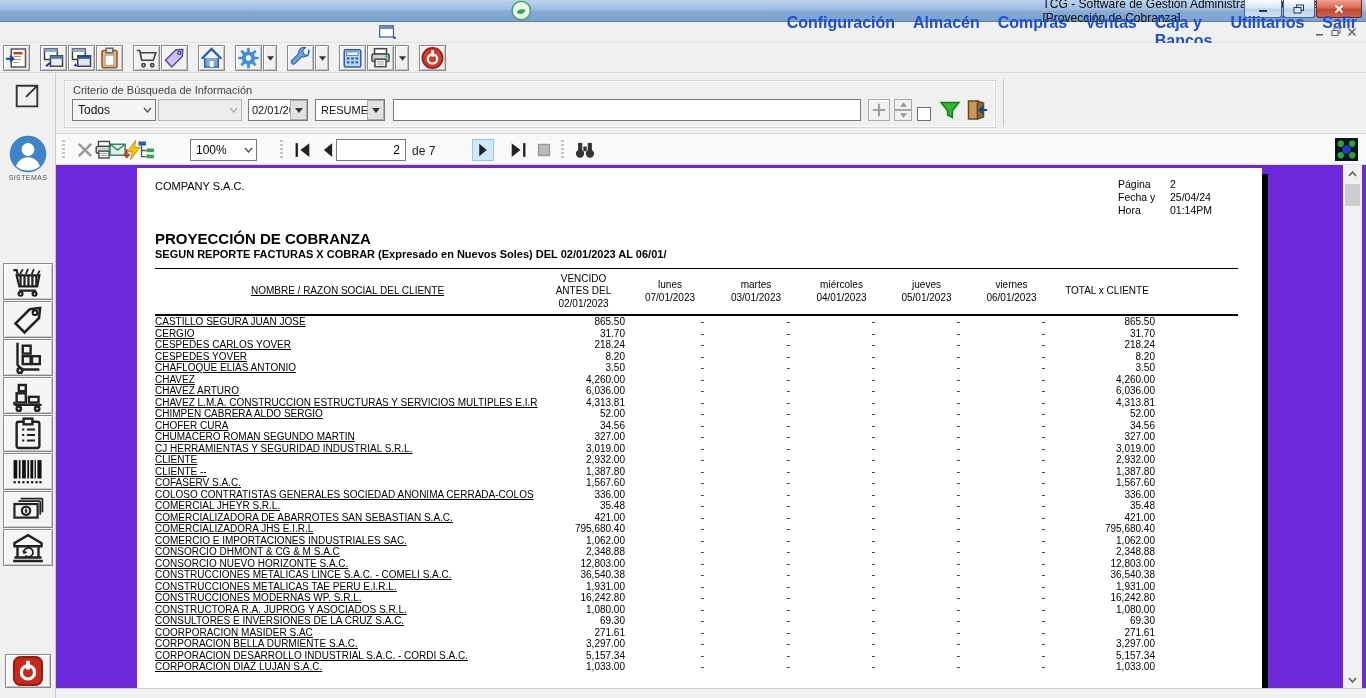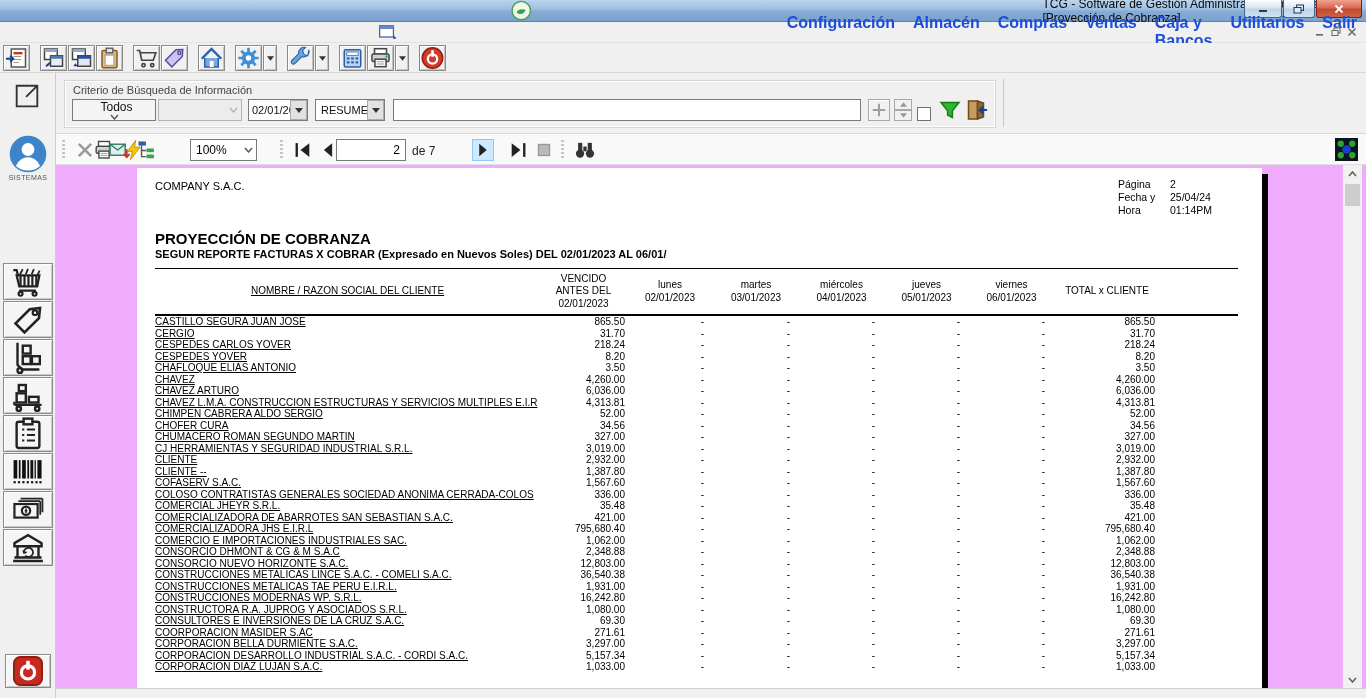--- a/index.html
+++ b/index.html
@@ -106,21 +106,21 @@
   .zoomcombo .chev { width:16px; display:flex; justify-content:center; }
   .zoomcombo .chev svg { width:9px; height:6px; fill:none; stroke:#555; stroke-width:1.4; }
   .pageinput { position:absolute; top:5px; height:22px; border:1px solid #7a7a7a; background:#fff; font-size:12px;
     text-align:right; padding-right:5px; font-family:"Liberation Sans",sans-serif; }
   .oflabel { position:absolute; top:10px; font-size:12px; color:#222; }
   .rtb-ic.hl { background:#cde8ff; border:1px solid #90c8f0; }
   .rtb-logo { position:absolute; top:4px; width:23px; height:23px; }
   .rtb-logo svg { width:23px; height:23px; }
 
   
-  .preview { position:relative; flex:1; background:#f0abfc; overflow:hidden; }
+  .preview { position:relative; flex:1; background:#6d28d9; overflow:hidden; }
   .vscroll { position:absolute; top:0; right:4px; bottom:0; width:19px; background:#f1f1f1; }
   .vscroll .arr { position:absolute; left:0; width:19px; height:17px; display:flex; align-items:center; justify-content:center; }
   .vscroll .arr svg { width:9px; height:6px; fill:none; stroke:#606060; stroke-width:1.6; }
   .vscroll .thumb { position:absolute; left:2px; width:15px; background:#cdcdcd; }
 
   
   .page { position:absolute; left:81px; top:3px; width:1125px; height:540px; background:#fff; overflow:hidden; }
   .pageshadow { position:absolute; left:1206px; top:9px; width:6px; height:534px; background:#000; }
   .company { position:absolute; left:18px; top:12px; font-size:11px; color:#000; }
   .pgmeta { position:absolute; left:981px; top:10px; font-size:10.5px; color:#000; display:grid;
@@ -488,21 +488,21 @@
           </span>
         </button>
     </div>
 
     <div class="rightcol">
 
       <div class="criterio">
         <div class="groupbox"></div>
         <div class="gb-label">Criterio de Búsqueda de Información</div>
 
-        <div class="combo" style="left:16px; width:84px;flex-direction:column;">
+        <div class="combo" style="left:16px; width:84px;">
           <span class="val">Todos</span>
           <span class="chev">
               <svg viewBox="0 0 9 6">
                 <path d="M1 1l3.5 4L8 1"></path>
               </svg>
             </span>
         </div>
         <div class="combo disabled" style="left:102px; width:84px;">
           <span class="val"></span>
           <span class="chev">
@@ -698,21 +698,21 @@
           </div>
           <div class="rtitle">PROYECCIÓN DE COBRANZA</div>
           <div class="rsubtitle">SEGUN REPORTE FACTURAS X COBRAR (Expresado en Nuevos Soles) DEL 02/01/2023 AL 06/01/</div>
           <div class="rtable">
             <div class="rhead" id="rep-header">
                 <div class="th c0">NOMBRE / RAZON SOCIAL DEL CLIENTE</div>
                 <div class="th c1">VENCIDO
 ANTES DEL
 02/01/2023</div>
                 <div class="th c2">lunes
-02/01/2023</div>
+07/01/2023</div>
                 <div class="th c3">martes
 03/01/2023</div>
                 <div class="th c4">miércoles
 04/01/2023</div>
                 <div class="th c5">jueves
 05/01/2023</div>
                 <div class="th c6">viernes
 06/01/2023</div>
                 <div class="th c7">TOTAL x CLIENTE</div>
               </div>

